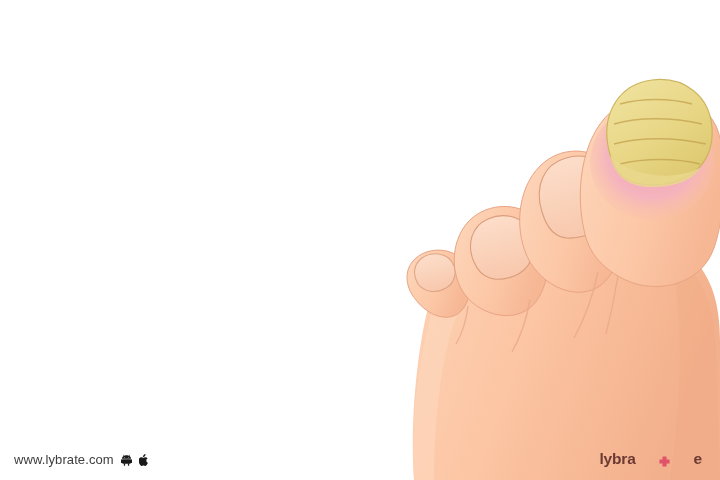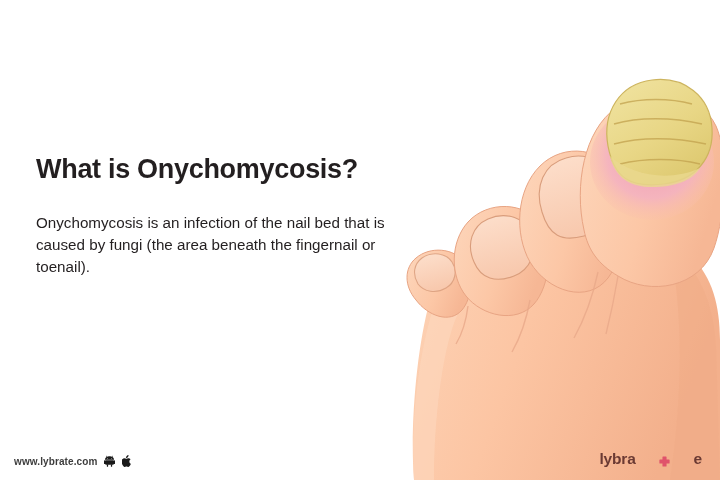--- a/index.html
+++ b/index.html
@@ -53,24 +53,24 @@
   
   #footer-left {
     position: absolute;
     left: 14px;
     bottom: 13px;
     display: flex;
     align-items: center;
     gap: 7px;
   }
   #site-url {
-    font-size: 10px;
+    font-size: 13px;
     color: #3d3d3d;
     letter-spacing: 0.1px;
-    font-weight: bold;
+    font-weight: normal;
   }
   .store-icon {
     display: block;
     width: 11px;
     height: 12px;
   }
   .store-icon svg { display: block; }
 
   
   #brand-logo {
@@ -239,24 +239,20 @@
 
       <g stroke="#e9a98a" stroke-width="1.4" fill="none" opacity="0.8">
         <path d="M 228 272 C 222 300 214 320 204 338"></path>
         <path d="M 160 300 C 156 322 150 338 142 352"></path>
         <path d="M 98 306 C 96 322 92 334 86 344"></path>
         <path d="M 248 276 C 244 300 240 318 236 334"></path>
       </g>
     </svg>
   </div>
 
-  <div id="text-block">
-    <h1 id="page-title">What is Onychomycosis?</h1>
-    <p id="body-copy">Onychomycosis is an infection of the nail bed that is caused by fungi (the area beneath the fingernail or toenail).</p>
-  </div>
 
   <div id="footer-left">
     <span id="site-url">www.lybrate.com</span>
 
     <span class="store-icon">
       <svg viewBox="0 0 24 26" width="11" height="12" xmlns="http://www.w3.org/2000/svg">
         <g fill="#1a1a1a">
           <path d="M5.6 4.2 L4.3 2.1 a.5.5 0 0 1 .85-.5 L6.5 3.8
                    A8.6 8.6 0 0 1 12 2.9 a8.6 8.6 0 0 1 5.5.9 l1.35-2.2
                    a.5.5 0 0 1 .85.5 L18.4 4.2

